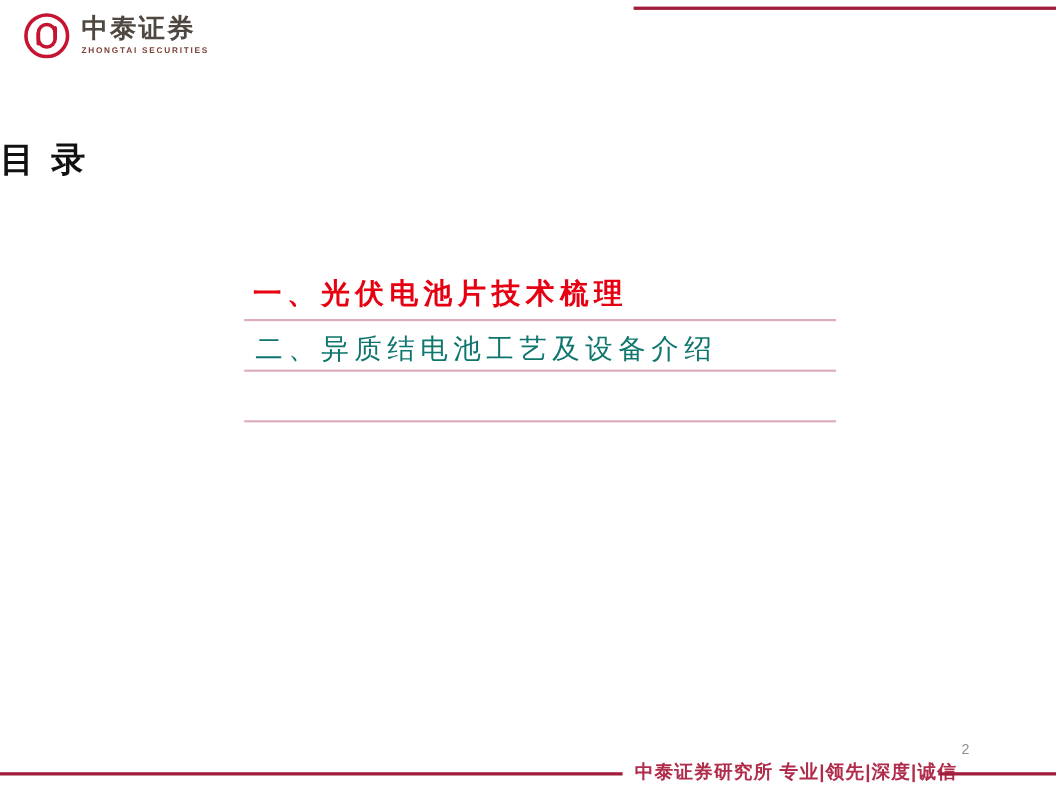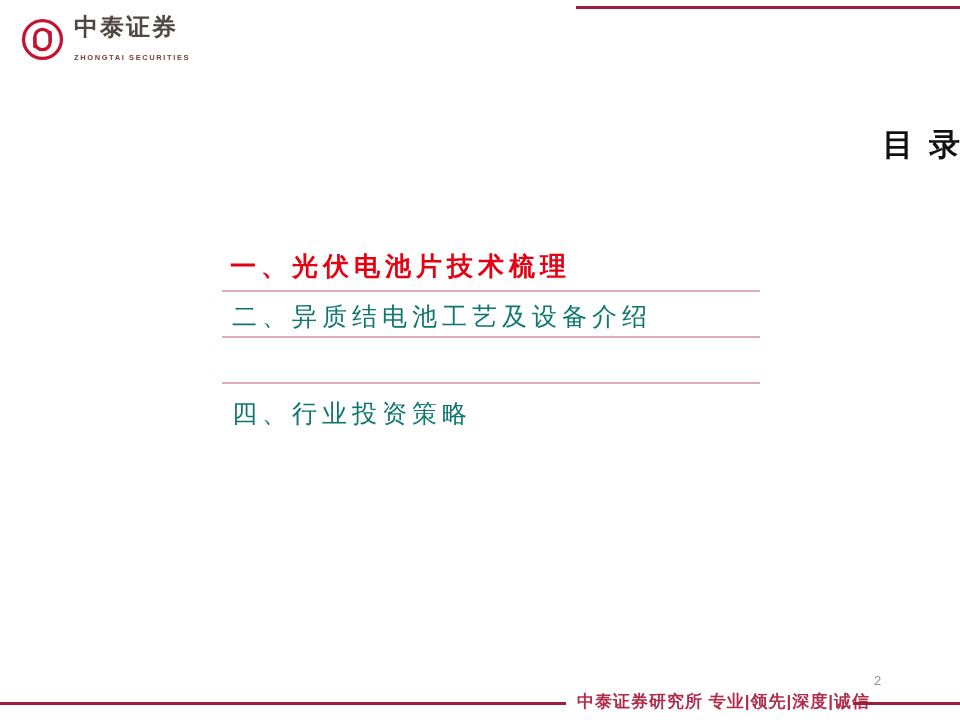--- a/index.html
+++ b/index.html
@@ -8,53 +8,53 @@
     position: relative;
     width: 960px; height: 720px;
     background: #ffffff;
     overflow: hidden;
     font-family: "Liberation Serif", "DejaVu Serif", serif;
   }
 
   
   .logo {
     position: absolute; top: 10px; left: 20px;
-    display: flex; align-items: flex-end; gap: 9px;
+    display: flex; align-items: flex-start; gap: 9px;
   }
   .logo-icon { width: 45px; height: 45px; }
   .logo-textcol { display: flex; flex-direction: column; margin-top: 4px; }
   .logo-cn {
     font-family: "Liberation Sans", "DejaVu Sans", sans-serif;
     font-size: 24px; font-weight: bold; color: #4e4841;
     letter-spacing: 2px; line-height: 26px;
   }
   .logo-en {
     font-family: "Liberation Sans", "DejaVu Sans", sans-serif;
     font-size: 7.5px; font-weight: bold; color: #7c4036;
-    letter-spacing: 1.6px; margin-top: 13px;
+    letter-spacing: 1.6px; margin-top: 1px;
   }
 
   
   .rule-top-right {
     position: absolute; top: 6px; left: 576px; right: 0;
     height: 3px; background: #A01E3C;
   }
   .rule-bottom-left {
     position: absolute; top: 702px; left: 0; width: 566px;
     height: 3px; background: #A01E3C;
   }
   .rule-bottom-right {
     position: absolute; top: 702px; left: 853px; right: 0;
     height: 3px; background: #A01E3C;
   }
 
   
   .slide-title {
     position: absolute; top: 124px; left: 0; width: 960px;
-    text-align: right;
+    text-align: left;
     font-size: 31px; font-weight: bold; color: #111111;
     font-family: "Liberation Serif", "DejaVu Serif", serif;
     white-space: pre;
   }
 
   
   .toc {
     position: absolute; top: 0; left: 222px; width: 538px; height: 720px;
   }
   .toc-item {
@@ -111,19 +111,18 @@
 <div class="rule-top-right"></div>
 
 <div class="slide-title">目  录</div>
 
 <div class="toc">
   <div class="toc-item toc-item-1 active">一、光伏电池片技术梳理</div>
   <div class="toc-divider toc-divider-1"></div>
   <div class="toc-item toc-item-2">二、异质结电池工艺及设备介绍</div>
   <div class="toc-divider toc-divider-2"></div>
   <div class="toc-divider toc-divider-3"></div>
-  <div class="toc-item toc-item-4">四、行业投资策略</div>
 </div>
 
 <div class="page-number">2</div>
 <div class="rule-bottom-left"></div>
 <div class="footer-text">中泰证券研究所 专业|领先|深度|诚信</div>
 <div class="rule-bottom-right"></div>
 
 </body></html>

